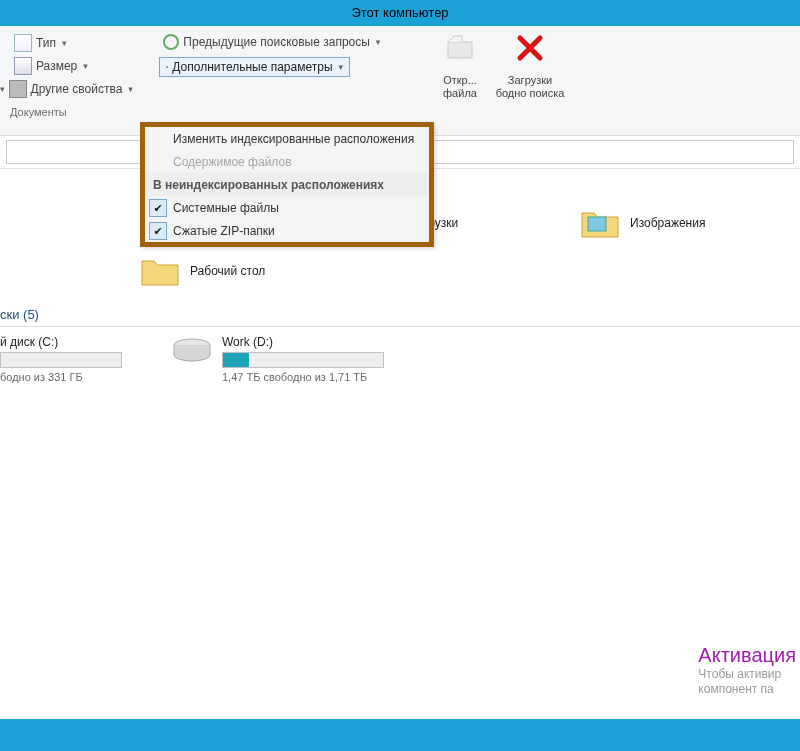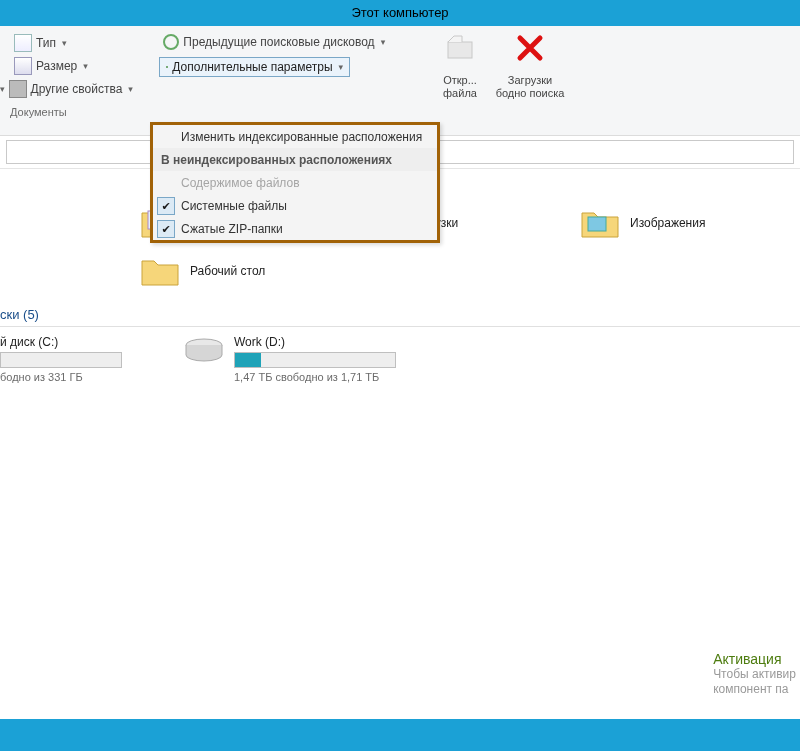--- a/index.html
+++ b/index.html
@@ -12,42 +12,42 @@
 .col{display:inline-block;vertical-align:top}
 .col1{width:140px}
 .col2{width:290px;margin-left:6px}
 .col3{width:120px;text-align:center;position:absolute;left:400px;top:6px}
 .col4{width:110px;text-align:center;position:absolute;left:475px;top:6px}
 .group-label{color:#6b6b6b;font-size:11px;margin-top:6px}
 .param-btn{display:inline-flex;align-items:center;gap:4px;border:1px solid #7aa7c7;background:#eaf3fb;padding:2px 6px;margin-top:4px}
 .bigico{width:32px;height:32px;display:block;margin:0 auto}
 .biglbl{font-size:11px;color:#444;line-height:13px;margin-top:10px}
 .disabled{color:#9a9a9a}
-.menu{position:absolute;left:150px;top:96px;width:284px;background:#f4f4f4;border:3px solid #a16207;box-shadow:2px 2px 4px rgba(0,0,0,.15);z-index:50;font-size:12px}
+.menu{position:absolute;left:140px;top:96px;width:284px;background:#f4f4f4;border:5px solid #a16207;box-shadow:2px 2px 4px rgba(0,0,0,.15);z-index:50;font-size:12px}
 .menu .mi{display:flex;align-items:center;height:23px;padding:0 8px 0 28px;position:relative;color:#333}
 .menu .hdr{background:#eee;color:#555;font-weight:bold;padding-left:8px}
 .menu .dis{color:#a5a5a5}
 .menu .chk{position:absolute;left:4px;top:3px;width:16px;height:16px;border:1px solid #7aa7c7;background:#dceaf5;display:flex;align-items:center;justify-content:center;font-size:11px;color:#1a1a1a}
 .addrrow{height:32px;border-bottom:1px solid #e5e5e5;display:flex;align-items:center;padding:0 6px}
 .addrbar{flex:1;height:22px;border:1px solid #c9c9c9;background:#fff}
 .content{position:relative;padding:10px 0 0 0;height:430px}
 .folder-row{display:flex;gap:10px;padding-left:140px;margin-bottom:18px;margin-top:26px}
 .folder{display:flex;align-items:center;gap:10px;width:210px}
 .folder .fico{width:40px;height:36px}
 .folder .flabel{font-size:12px;color:#222}
 .section-head{color:#1a4e8a;font-size:13px;margin:18px 0 4px 0}
-.drives{display:flex;gap:24px;align-items:flex-start}
+.drives{display:flex;gap:12px;align-items:flex-start}
 .drive{display:flex;gap:10px;align-items:flex-start;width:250px}
 .drive .dico{width:40px;height:30px}
 .drive .dtxt{font-size:12px}
 .bar{width:160px;height:14px;border:1px solid #bfbfbf;background:#eee;margin:3px 0;position:relative}
 .bar .fill{position:absolute;left:0;top:0;bottom:0;background:#1fa3b8}
 .sub{color:#6b6b6b;font-size:11px}
 .watermark{position:absolute;right:4px;bottom:54px;text-align:left;color:#8a8a8a}
-.watermark .t1{font-size:14px;color:#4d7c0f}
+.watermark .t1{font-size:20px;color:#a21caf}
 .watermark .t2{font-size:12px;color:#9a9a9a;line-height:15px}
 .taskbar{position:absolute;left:0;right:0;bottom:0;height:32px;background:#1ba1d6}
 
 .ico-doc{background:linear-gradient(#fff,#eef);border:1px solid #9bb}
 .ico-size{background:linear-gradient(#fff,#dde);border:1px solid #99b}
 .ico-prop{background:#bbb;border:1px solid #888}
 .ico-hist{border:2px solid #6a6;border-radius:50%;width:12px;height:12px}
 .ico-param{background:#d7ecc8;border:1px solid #7a7}
 svg{display:block}
 </style>
@@ -76,21 +76,21 @@
       <span class="ico ico-prop"></span>
       <span>Другие свойства</span>
       <span class="drop">▾</span>
     </div>
     <div class="group-label">Документы</div>
   </div>
 
   <div class="col col2">
     <div class="rbtn">
       <span class="ico"><span class="ico-hist" style="display:inline-block"></span></span>
-      <span>Предыдущие поисковые дисковод</span>
+      <span>Предыдущие поисковые запросы</span>
       <span class="drop">▾</span>
     </div>
     <div class="param-btn">
       <span class="ico ico-param"></span>
       <span>Дополнительные параметры</span>
       <span class="drop">▾</span>
     </div>
   </div>
 
   <div class="col3 disabled">
@@ -106,25 +106,25 @@
         <path d="M6 6 L26 26 M26 6 L6 26" stroke="#d11" stroke-width="5" stroke-linecap="round"></path>
       </svg>
     <div class="biglbl"><span>Загрузки</span><br><span>бодно поиска</span></div>
   </div>
 
   
   <div class="menu">
     <div class="mi">
         <span>Изменить индексированные расположения</span>
       </div>
+    <div class="mi dis">
+        <span>Содержимое файлов</span>
+      </div>
     <div class="mi hdr">
         <span>В неиндексированных расположениях</span>
-      </div>
-    <div class="mi dis">
-        <span>Содержимое файлов</span>
       </div>
     <div class="mi">
       <span class="chk">✔</span>
       <span>Системные файлы</span>
     </div>
     <div class="mi">
       <span class="chk">✔</span>
       <span>Сжатые ZIP-папки</span>
     </div>
   </div>

